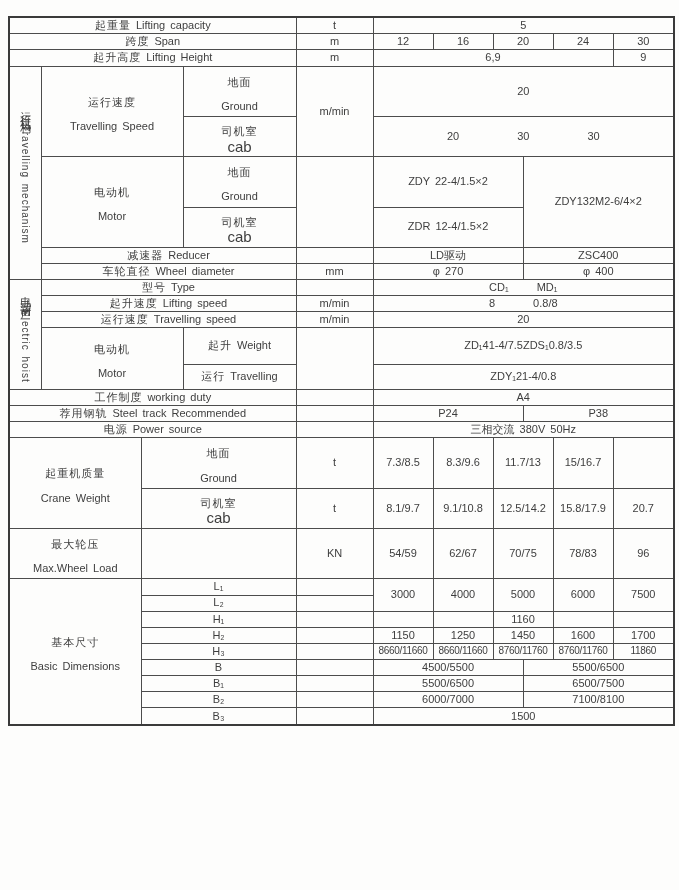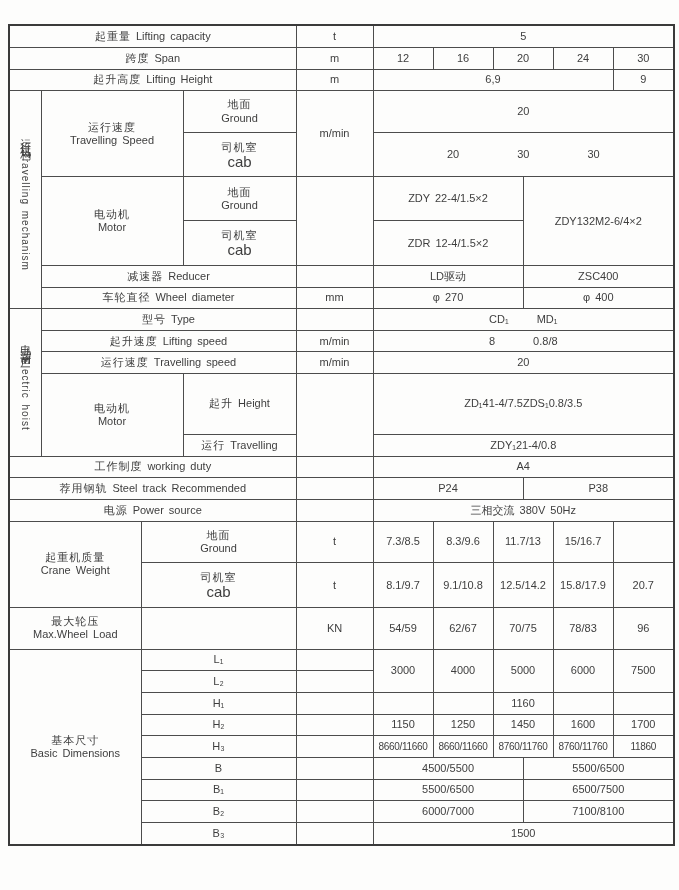--- a/index.html
+++ b/index.html
@@ -1,24 +1,24 @@
 <!DOCTYPE html>
 <html><head>
 <meta charset="utf-8">
 <style>
   html,body{margin:0;padding:0;background:#f4f4f2;}
   .sheet{position:relative;width:679px;height:890px;background:#fdfdfc;overflow:hidden;
          font-family:"Liberation Sans","DejaVu Sans",sans-serif;color:#3e3e3e;}
-  table.spec{position:absolute;left:8px;top:24px;width:665px;height:822px;
+  table.spec{position:absolute;left:8px;top:16px;width:665px;height:710px;
              border-collapse:collapse;table-layout:fixed;border:2px solid #3a3a3a;}
   td{border:1px solid #4c4c4c;padding:0 2px;text-align:center;vertical-align:middle;
      font-size:11px;line-height:1.2;overflow:hidden;word-spacing:2px;}
   .cn{margin-right:5px;letter-spacing:1px;}
-  .stack .cn{margin-right:0;display:block;}
-  .stack .en{display:block;}
+  .stack .cn{margin-right:0;display:block;margin-top:6px;}
+  .stack .en{display:block;margin-top:11px;}
   .cabword{font-family:Liberation Sans, sans-serif;font-size:15px;display:block;line-height:1;}
   .vwrap{display:flex;flex-direction:column;align-items:center;justify-content:center;gap:7px;height:100%;}
   .vcn{writing-mode:vertical-rl;text-orientation:upright;letter-spacing:4px;font-size:11px;}
   .ven{writing-mode:vertical-rl;font-size:10px;letter-spacing:1px;}
   .pair{display:flex;align-items:center;justify-content:center;}
   .g28{gap:28px}.g38{gap:38px}.g45{}.g58{gap:58px}
   .small{font-size:10px;letter-spacing:-0.3px;word-spacing:0;}
   .num{font-size:11px;}
 </style>
 </head>
@@ -182,21 +182,21 @@
   <td>m/min</td>
   <td colspan="6" class="num">20</td>
 </tr>
 
 <tr>
   <td colspan="2" rowspan="2" class="stack">
     <span class="cn">电动机</span>
     <span class="en">Motor</span>
   </td>
   <td>
-    <span class="cn">起升</span><span class="en">Height</span>
+    <span class="cn">起升</span><span class="en">Weight</span>
   </td>
   <td rowspan="2"></td>
   <td colspan="6">
     <div class="pair g45">
       <span class="num">ZD₁41-4/7.5</span>
       <span class="num">ZDS₁0.8/3.5</span>
     </div>
   </td>
 </tr>
 

